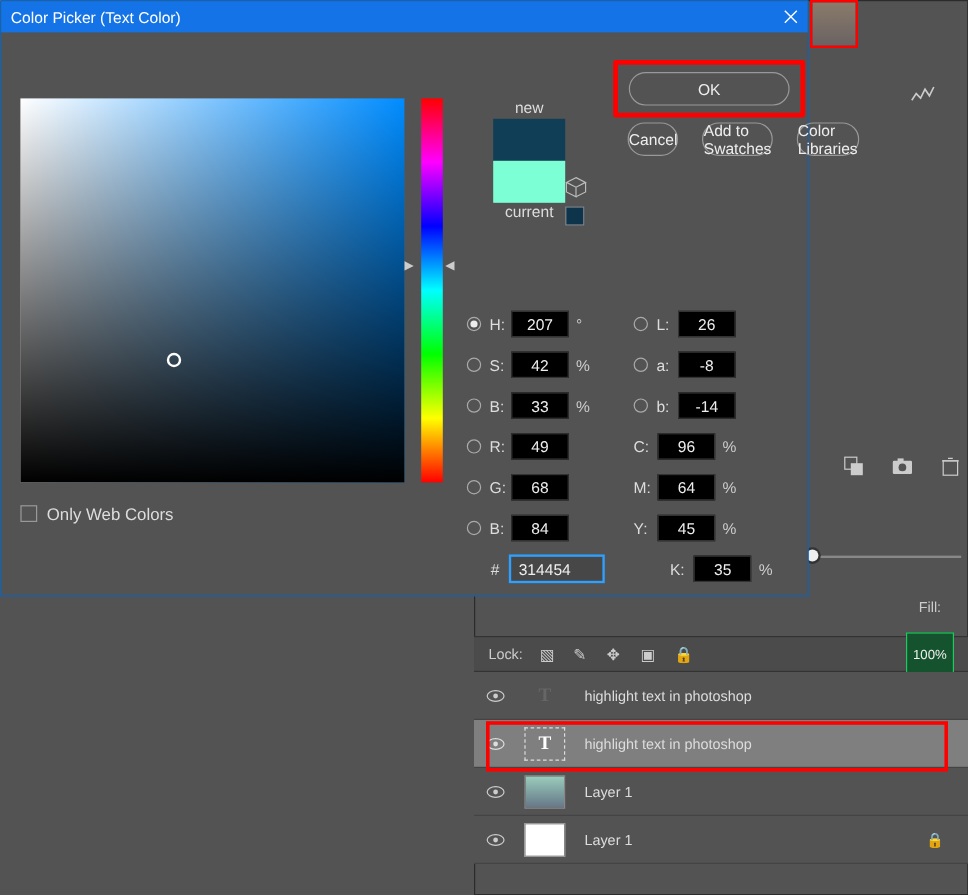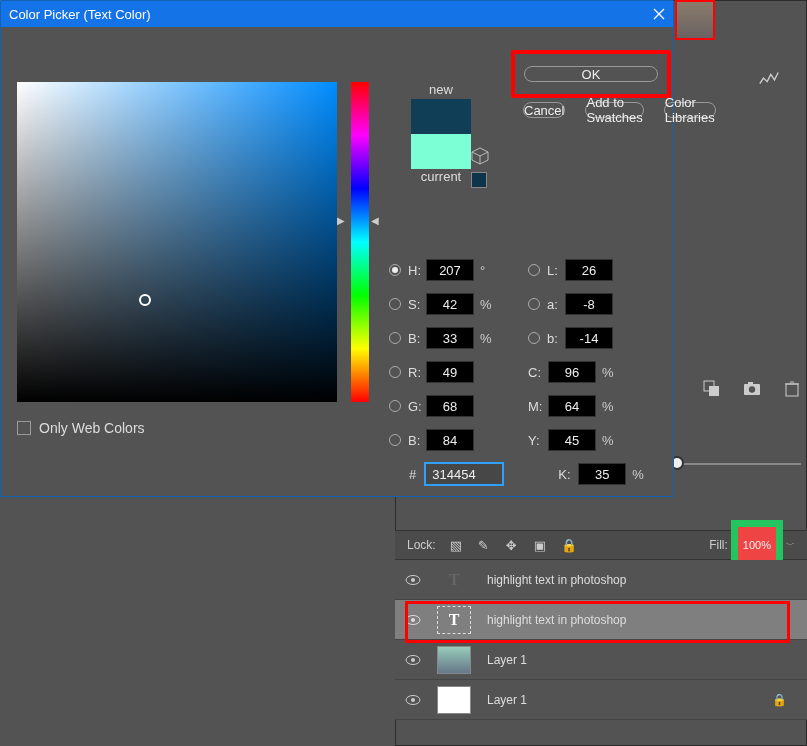--- a/index.html
+++ b/index.html
@@ -38,21 +38,21 @@
   .hue-arrow-r { position:absolute; left:370px; top:188px; color:#ccc; font-size:10px; }
   
   .swatch-col { position:absolute; left:390px; top:55px; width:100px; }
   .swatch-label { text-align:center; color:#ddd; font-size:13px; margin-bottom:2px; }
   .swatch-new { width:60px; height:35px; margin:0 auto; background:#0f3e56; }
   .swatch-cur { width:60px; height:35px; margin:0 auto; background:#7dffd6; }
   .cube-icon { position:absolute; left:470px; top:120px; width:18px; height:18px; color:#bbb; }
   .out-of-gamma { position:absolute; left:470px; top:145px; width:16px; height:16px; border:1px solid #888; background:#0d344a; }
 
   .btns { position:absolute; right:16px; top:40px; display:flex; flex-direction:row; gap:10px; width:134px; }
-  .btn { height:16px; border:1px solid #999; border-radius:14px; background:transparent; color:#eee; font-size:13px; display:flex; align-items:center; justify-content:center; user-select:none; }
+  .btn { height:28px; border:1px solid #999; border-radius:14px; background:transparent; color:#eee; font-size:13px; display:flex; align-items:center; justify-content:center; user-select:none; }
   .btn.ok-h { position:absolute; top:23px; right:2px; width:160px; height:48px; border:4px solid #ff0000; border-radius:2px; display:flex; align-items:center; justify-content:center; padding:2px; }
   .btn.ok-h .btn { width:134px; }
 
   .only-web { position:absolute; left:16px; top:393px; display:flex; align-items:center; gap:8px; color:#ddd; font-size:14px; }
   .cbox { width:14px; height:14px; border:1px solid #999; background:transparent; }
 
   .val-grid { position:absolute; left:388px; top:226px; width:265px; }
   .vrow { display:flex; align-items:center; height:34px; }
   .vcol { display:flex; align-items:center; }
   .radio { width:12px; height:12px; border:1px solid #aaa; border-radius:50%; margin-right:7px; background:transparent; position:relative; }
@@ -69,22 +69,22 @@
 
   
   .layers { position:absolute; left:395px; right:0; top:560px; bottom:0; }
   .layer { height:40px; display:flex; align-items:center; padding:4px 10px; gap:16px; background:#535353; border-bottom:1px solid #444; font-size:12px; color:#ddd; }
   .layer.sel { background:#7f7f7f; }
   .eye { width:16px; height:16px; display:inline-flex; align-items:center; justify-content:center; color:#ccc; }
   .thumb { width:34px; height:28px; background:#fff; border:1px solid #888; display:flex; align-items:center; justify-content:center; }
   .thumb.t { font-family:serif; font-weight:bold; font-size:16px; color:#666; background:transparent; border:none; }
   .layer-hl { position:absolute; left:405px; top:601px; width:385px; height:42px; border:3px solid #ff0000; pointer-events:none; }
   .lock-ic { margin-left:auto; margin-right:10px; color:#bbb; }
-  .fill-box { display:inline-flex; align-items:center; gap:3px; margin-left:auto; }
-  .pct-box { border:7px solid #22c55e; padding:12px 5px; font-size:11px; background:#ef4444; color:#eee; }
+  .fill-box { display:inline-flex; align-items:center; gap:14px; margin-left:auto;flex-direction:column; }
+  .pct-box { border:1px solid #22c55e; padding:12px 5px; font-size:11px; background:#14532d; color:#eee; }
   .lock-icons { display:flex; gap:14px; align-items:center; }
   .lock-icons span { width:14px; color:#ccc; font-size:13px; }
 
   svg { display:block; }
 </style>
 </head>
 <body>
 
 <div class="bg-panel bg-props"></div>
 <div class="bg-img"></div>

